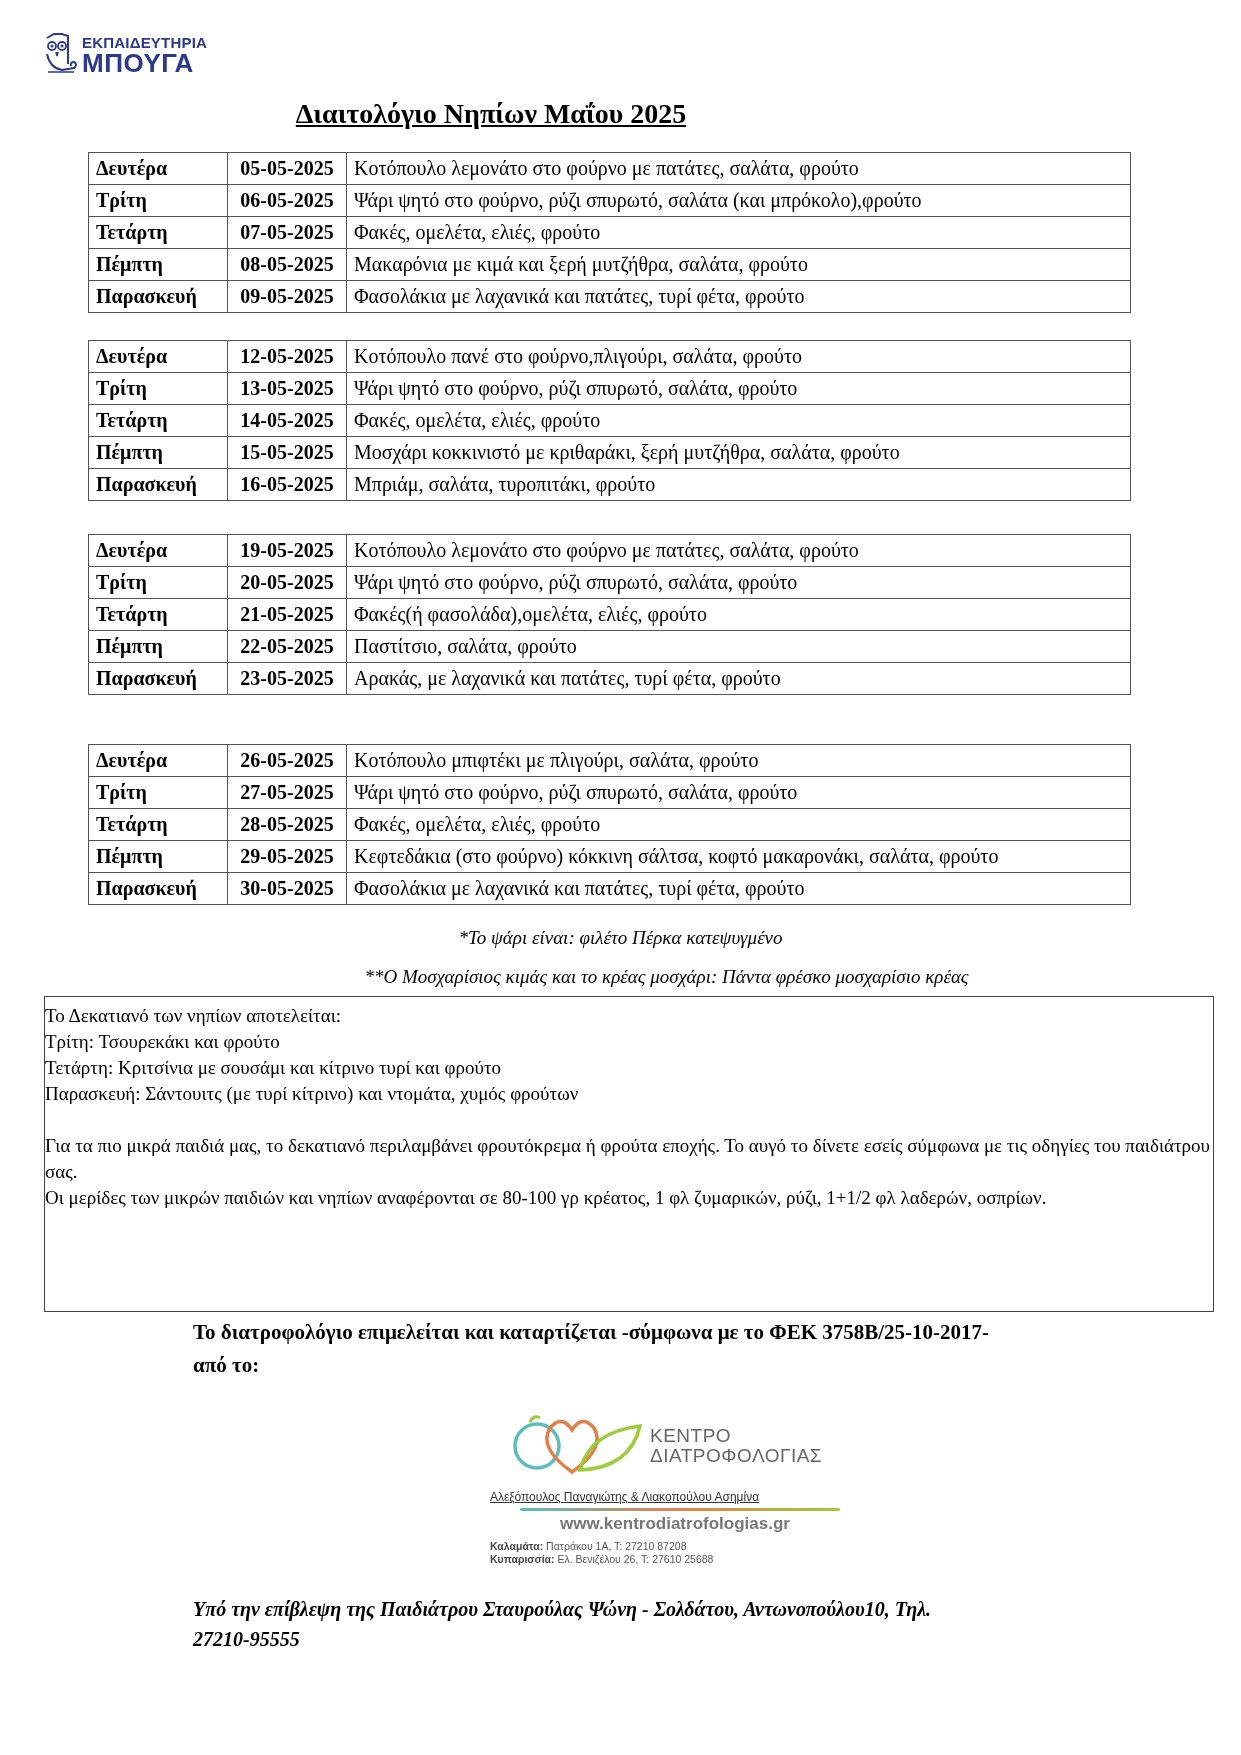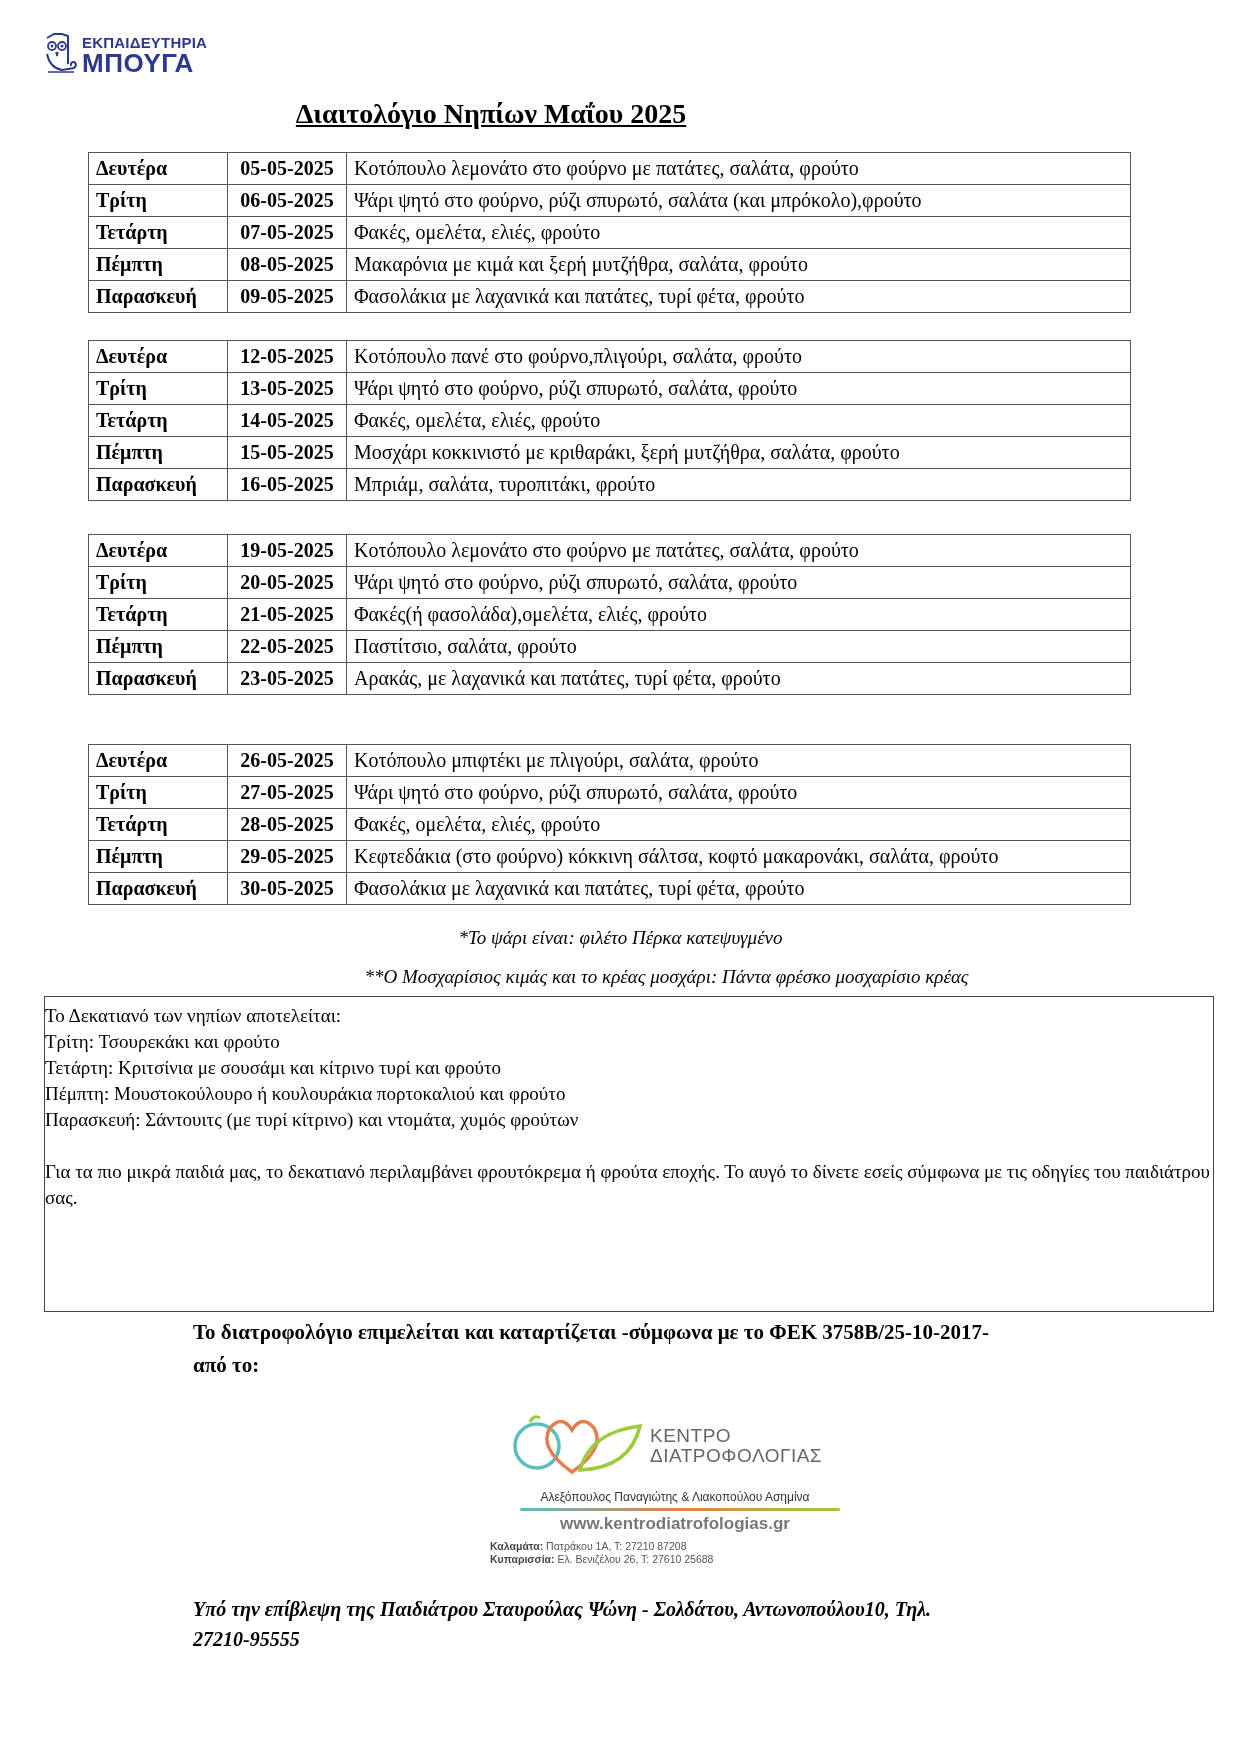--- a/index.html
+++ b/index.html
@@ -29,21 +29,21 @@
   .snack-box p { margin: 0; }
   .snack-box .gap { height: 26px; }
 
   .credit { position: absolute; left: 193px; top: 1316px; width: 960px; font-weight: bold; font-size: 21px; line-height: 33px; }
 
   .kd-logo { position: absolute; left: 490px; top: 1400px; width: 380px; height: 150px;
              font-family: "Liberation Sans", "DejaVu Sans", sans-serif; }
   .kd-logo svg.mark { position: absolute; left: 20px; top: 10px; }
   .kd-logo .kt1 { position: absolute; left: 160px; top: 25px; font-size: 19px; color: #666; letter-spacing: 0.5px; }
   .kd-logo .kt2 { position: absolute; left: 160px; top: 45px; font-size: 19px; color: #666; letter-spacing: 0.5px; }
-  .kd-logo .names { position: absolute; left: 0; width: 370px; top: 90px; text-align: center; font-size: 12px; color: #333; }
+  .kd-logo .names { position: absolute; left: 0; width: 370px; top: 90px; text-align: left; font-size: 12px; color: #333; text-decoration: underline; }
   .kd-logo .bar { position: absolute; left: 30px; width: 320px; top: 108px; height: 3px;
                   background: linear-gradient(to right, #5bbdbf, #e67e4a, #9ccb3b); border-radius: 2px; }
   .kd-logo .url { position: absolute; left: 0; width: 370px; top: 114px; text-align: center; font-size: 17px; color: #777; font-weight: bold; }
   .kd-logo .addr { position: absolute; left: 0; width: 370px; text-align: left; font-size: 10.5px; color: #555; }
   .kd-logo .addr b { color: #444; }
 
   .supervision { position: absolute; left: 193px; top: 1594px; width: 960px; font-weight: bold; font-style: italic;
                  font-size: 20px; line-height: 30px; }
 </style>
 </head>
@@ -186,24 +186,24 @@
   </tbody>
 </table>
 
 <div class="note" style="top:927px;">*Το ψάρι είναι: φιλέτο Πέρκα κατεψυγμένο</div>
 <div class="note" style="top:966px; padding-left:60px; box-sizing:border-box;margin-left:16px;">**Ο Μοσχαρίσιος κιμάς και το κρέας μοσχάρι: Πάντα φρέσκο μοσχαρίσιο κρέας</div>
 
 <div class="snack-box">
   <p>Το Δεκατιανό των νηπίων αποτελείται:</p>
   <p>Τρίτη: Τσουρεκάκι και φρούτο</p>
   <p>Τετάρτη: Κριτσίνια με σουσάμι και κίτρινο τυρί και φρούτο</p>
-  <p>Πέμπτη: Μουστοκούλουρο ή κουλουράκια πορτοκαλιού και φρούτο</p>
   <p>Παρασκευή: Σάντουιτς (με τυρί κίτρινο) και ντομάτα, χυμός φρούτων</p>
   <div class="gap"></div>
   <p>Για τα πιο μικρά παιδιά μας, το δεκατιανό περιλαμβάνει φρουτόκρεμα ή φρούτα εποχής. Το αυγό το δίνετε εσείς σύμφωνα με τις οδηγίες του παιδιάτρου σας.</p>
+  <p>Οι μερίδες των μικρών παιδιών και νηπίων αναφέρονται σε 80-100 γρ κρέατος, 1 φλ ζυμαρικών, ρύζι,  1+1/2 φλ λαδερών, οσπρίων.</p>
 </div>
 
 <div class="credit">
   <div>Το διατροφολόγιο επιμελείται και καταρτίζεται -σύμφωνα με το ΦΕΚ 3758Β/25-10-2017-</div>
   <div>από το:</div>
 </div>
 
 <div class="kd-logo">
   <svg class="mark" width="140" height="70" viewBox="0 0 140 70">
     <path d="M20 12 Q24 4 30 8" fill="none" stroke="#9ccb3b" stroke-width="3"></path>

